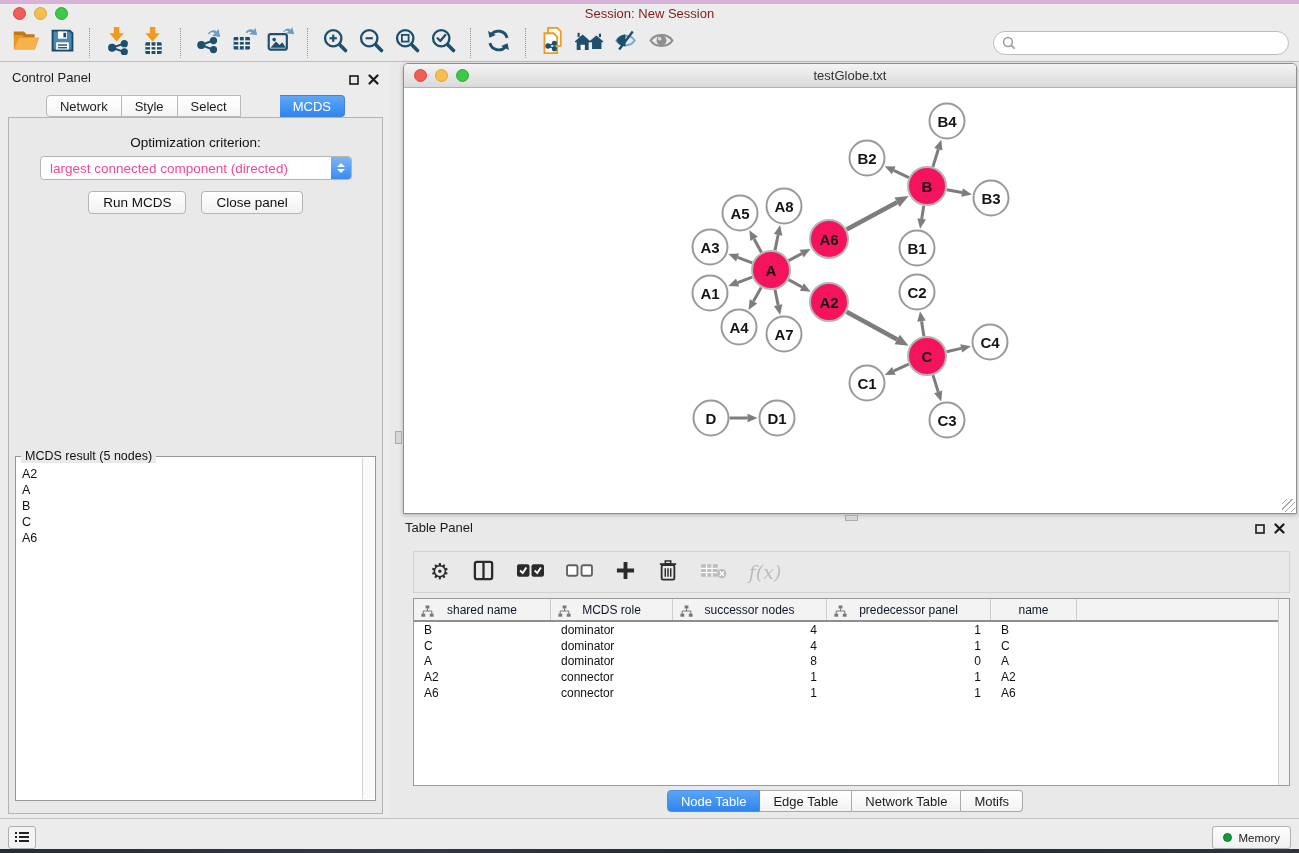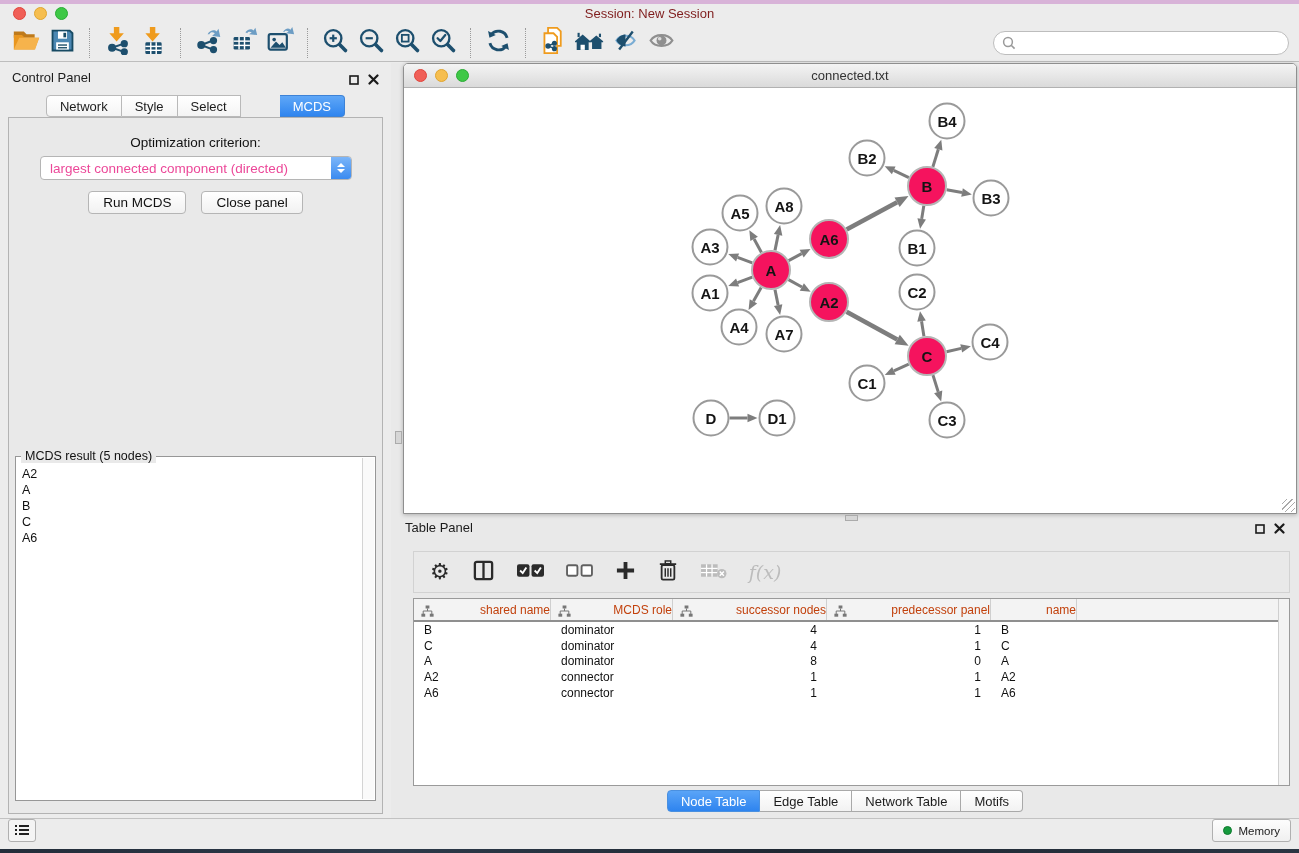--- a/index.html
+++ b/index.html
@@ -91,38 +91,38 @@
   #tp-toolbar { position:absolute; left:22px; top:488px; width:877px; height:42px;
     background:#e9e9e9; border:1px solid #d2d2d2; display:flex; align-items:center;
     gap:22px; padding-left:16px; }
   .tp-icon { display:flex; align-items:center; justify-content:center; height:30px; }
   .gear-glyph { font-size:22px; color:#2b2b2b; line-height:22px; font-family:"DejaVu Sans",sans-serif; }
   .fx-glyph { font-family:"DejaVu Serif", serif; font-style:italic; font-size:19px; color:#bcbcbc; }
 
   #data-table { position:absolute; left:22px; top:535px; width:877px; height:188px;
     background:#fff; border:1px solid #9a9a9a; }
   #tbl-header { display:flex; height:23px; background:#f3f3f3; border-bottom:2px solid #8f8f8f; }
-  .th { position:relative; display:flex; align-items:center; justify-content:flex-end;
-    font-size:12px; color:#c2410c; border-right:1px solid #cfcfcf; gap:5px; }
+  .th { position:relative; display:flex; align-items:center; justify-content:center;
+    font-size:12px; color:#0f172a; border-right:1px solid #cfcfcf; gap:5px; }
   .th .tree { position:absolute; left:7px; top:6px; }
   .tbl-row { display:flex; height:15.7px; align-items:center; }
   .td { font-size:12px; color:#111; white-space:nowrap; overflow:hidden; }
   #tbl-scroll { position:absolute; right:0; top:0; bottom:0; width:11px;
     background:#f3f3f3; border-left:1px solid #cfcfcf; }
 
   #tp-tabs { position:absolute; left:0; top:727px; width:908px; display:flex; justify-content:center; }
   .tp-tab { padding:3px 13px; font-size:13px; color:#1c1c1c; height:22px; line-height:15px;
     background:linear-gradient(#ffffff,#f2f2f2); border:1px solid #a9a9a9; border-left:none; }
   .tp-tab:first-child { border-left:1px solid #a9a9a9; border-radius:4px 0 0 4px; }
   .tp-tab:last-child { border-radius:0 4px 4px 0; }
   .tp-tab.active { background:linear-gradient(#5aa4f7,#2e84ef); color:#fff; border-color:#4a90e0; }
 
   
   #statusbar { position:absolute; bottom:4px; left:0; right:0; height:31px; background:#ececec;
-    border-top:1px solid #c2c2c2; display:flex; align-items:flex-start; padding:0 8px; }
+    border-top:1px solid #c2c2c2; display:flex; align-items:flex-end; padding:0 8px; }
   #list-button { width:28px; height:23px; background:#f4f4f4; border:1px solid #b0b0b0;
     border-radius:3px; display:flex; align-items:center; justify-content:center; }
   #memory-button { margin-left:auto; height:23px; padding:0 10px; display:flex; align-items:center;
     gap:6px; background:linear-gradient(#fdfdfd,#f0f0f0); border:1px solid #b0b0b0;
     border-radius:3px; font-size:11.5px; color:#1a1a1a; }
   #memory-dot { width:9px; height:9px; border-radius:50%; background:#169a3e; border:1px solid #0d7a2e; }
 </style>
 </head>
 <body>
 
@@ -348,21 +348,21 @@
 
   <div id="right-area">
 
     <div id="net-window">
       <div id="nw-titlebar">
         <div class="lights">
           <span class="light red"></span>
           <span class="light yellow"></span>
           <span class="light green"></span>
         </div>
-        <span>connected.txt</span>
+        <span>testGlobe.txt</span>
       </div>
       <div id="nw-canvas">
         <svg id="graph-svg" width="892" height="425">
             <line x1="348.28605427212415" y1="189.0560778973958" x2="333.60306994861685" y2="194.59228510134116" stroke="#7d7d7d" stroke-width="3"></line>
             <polygon points="324.2460970846789,198.12032405003907 332.08601320067675,190.56878676984786 335.12012669655695,198.61578343283446" fill="#7d7d7d"></polygon>
             <line x1="348.28605427212415" y1="174.9439221026042" x2="333.60306994861685" y2="169.40771489865884" stroke="#7d7d7d" stroke-width="3"></line>
             <polygon points="324.2460970846789,165.87967594996093 335.12012669655695,165.38421656716554 332.08601320067675,173.43121323015214" fill="#7d7d7d"></polygon>
             <line x1="357.20930486584723" y1="199.43967570770963" x2="349.44127532287536" y2="213.27647833112832" stroke="#7d7d7d" stroke-width="3"></line>
             <polygon points="344.54592775579897,221.99631618498313 345.69174504571777,211.17147887728547 353.19080560003295,215.38147778497117" fill="#7d7d7d"></polygon>
             <line x1="357.4445610618003" y1="164.43032195234252" x2="350.09427243384454" y2="150.91527512029478" stroke="#7d7d7d" stroke-width="3"></line>

